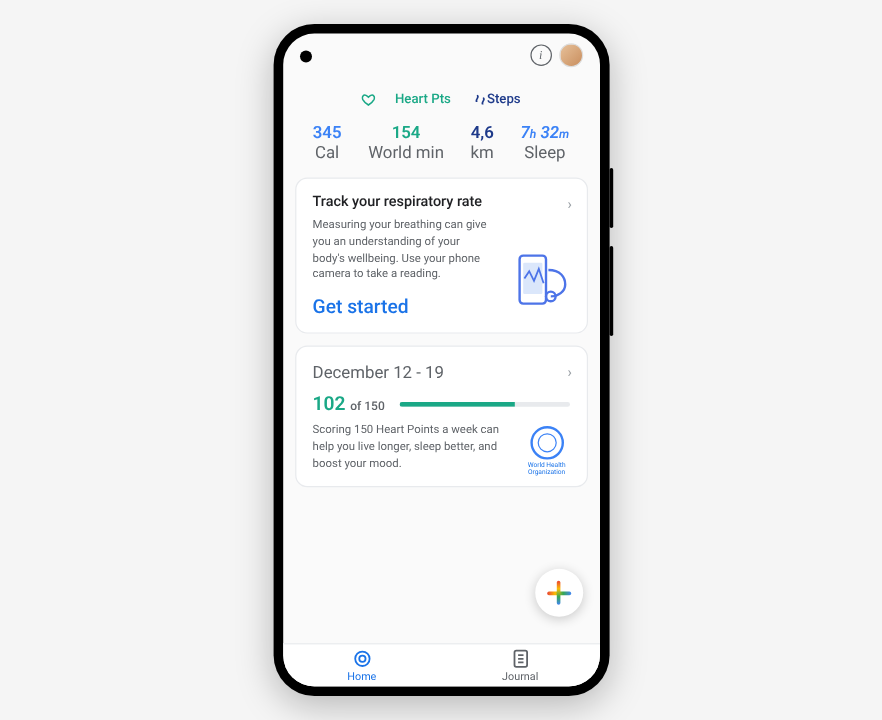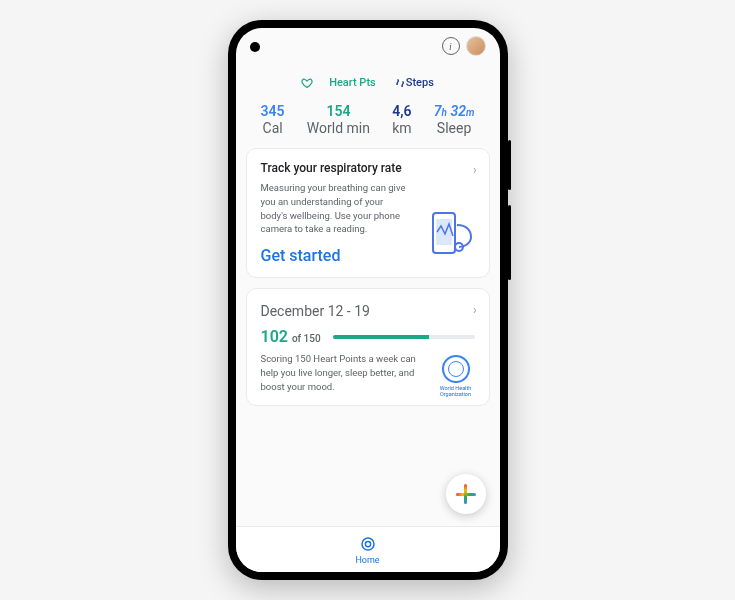--- a/index.html
+++ b/index.html
@@ -63,21 +63,21 @@
   .who-logo { width:28px; height:28px; border:2px solid #3b82f6; border-radius:50%; margin:0 auto 2px; position:relative; }
   .who-logo::before{content:"";position:absolute;inset:4px;border:1px solid #3b82f6;border-radius:50%;}
   .who-txt { font-size:5.5px; color:#1a73e8; line-height:1.1; }
 
   .fab { position:absolute; right:14px; bottom:58px; width:40px; height:40px; background:#fff; border-radius:50%; box-shadow:0 2px 10px rgba(0,0,0,.2); display:flex; align-items:center; justify-content:center; z-index:6; }
   .fab .plus { width:20px; height:20px; position:relative; }
   .fab .plus::before, .fab .plus::after { content:""; position:absolute; background:linear-gradient(90deg,#ea4335,#fbbc04,#34a853,#4285f4); }
   .fab .plus::before{ left:0; right:0; top:8.5px; height:3px; border-radius:2px;}
   .fab .plus::after { top:0; bottom:0; left:8.5px; width:3px; border-radius:2px; background:linear-gradient(180deg,#ea4335,#fbbc04,#34a853,#4285f4);}
 
-  .navbar { position:absolute; bottom:0; left:0; right:0; height:46px; background:#fff; border-top:1px solid #e8eaed; display:flex; }
+  .navbar { position:absolute; bottom:0; left:0; right:0; height:36px; background:#fff; border-top:1px solid #e8eaed; display:flex; }
   .navitem { flex:1; display:flex; flex-direction:column; align-items:center; justify-content:center; gap:2px; font-size:9px; color:#5f6368; }
   .navitem.active { color:#1a73e8; }
   .navicon { width:18px; height:18px; display:flex; align-items:center; justify-content:center; }
 </style>
 </head>
 <body>
 
 <div class="phone">
   <div class="btn-side power"></div>
   <div class="btn-side vol"></div>
@@ -171,16 +171,27 @@
     <div class="navbar">
       <div class="navitem active">
         <div class="navicon">
           <svg width="18" height="18" viewBox="0 0 24 24">
               <circle cx="12" cy="12" r="8" fill="none" stroke="#1a73e8" stroke-width="2"></circle>
               <circle cx="12" cy="12" r="3.5" fill="none" stroke="#1a73e8" stroke-width="2"></circle>
             </svg>
         </div>
         <span>Home</span>
       </div>
+      <div class="navitem">
+        <div class="navicon">
+          <svg width="18" height="18" viewBox="0 0 24 24">
+              <rect x="5" y="3" width="14" height="18" rx="2" fill="none" stroke="#5f6368" stroke-width="2"></rect>
+              <line x1="9" y1="8" x2="15" y2="8" stroke="#5f6368" stroke-width="2"></line>
+              <line x1="9" y1="12" x2="15" y2="12" stroke="#5f6368" stroke-width="2"></line>
+              <line x1="9" y1="16" x2="15" y2="16" stroke="#5f6368" stroke-width="2"></line>
+            </svg>
+        </div>
+        <span>Journal</span>
+      </div>
     </div>
 
   </div>
 </div>
 
 </body></html>

